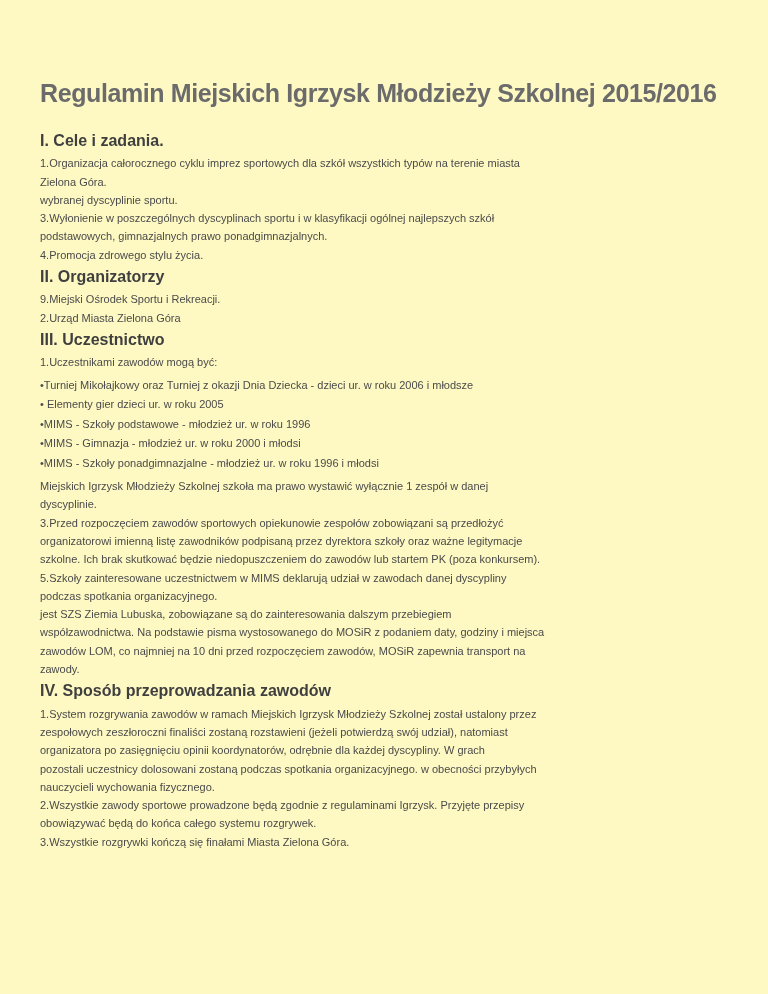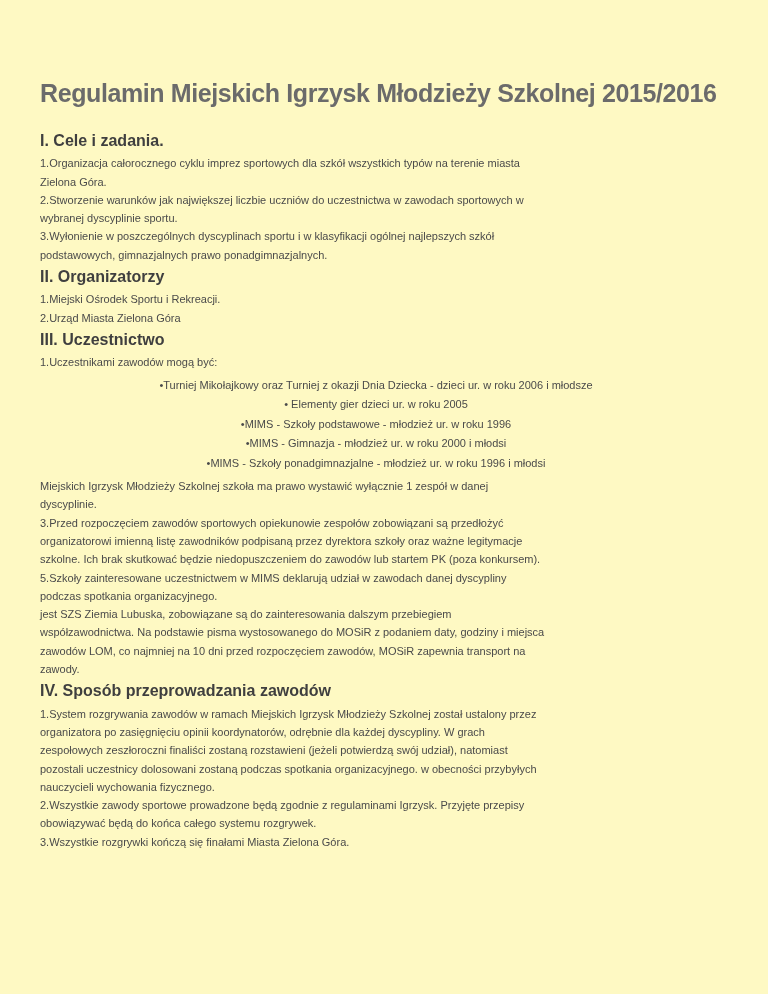--- a/index.html
+++ b/index.html
@@ -41,44 +41,43 @@
     margin: 4px 0;
   }
   .line {
     font-size: 11px;
     line-height: 18.3px;
     color: #4a4a4a;
     white-space: nowrap;
   }
   .bullets .line {
     line-height: 19.5px;
-    text-align: center;
   }
 </style>
 </head>
 <body>
 
 <div class="page">
   <h1 class="doc-title">Regulamin Miejskich Igrzysk Młodzieży Szkolnej 2015/2016</h1>
   <div>
       <section>
         <h2 class="section-heading">I. Cele i zadania.</h2>
         <div class="block">
           <div class="line">1.Organizacja całorocznego cyklu imprez sportowych dla szkół wszystkich typów na terenie miasta</div>
           <div class="line">Zielona Góra.</div>
-          <div class="line">2.Stworzenie warunków jak największej liczbie uczniów do uczestnictwa w zawodach sportowych w</div>
           <div class="line">wybranej dyscyplinie sportu.</div>
           <div class="line">3.Wyłonienie w poszczególnych dyscyplinach sportu i w klasyfikacji ogólnej najlepszych szkół</div>
           <div class="line">podstawowych, gimnazjalnych prawo ponadgimnazjalnych.</div>
+          <div class="line">4.Promocja zdrowego stylu życia.</div>
         </div>
       </section>
       <section>
         <h2 class="section-heading">II. Organizatorzy</h2>
         <div class="block">
-          <div class="line">1.Miejski Ośrodek Sportu i Rekreacji.</div>
+          <div class="line">9.Miejski Ośrodek Sportu i Rekreacji.</div>
           <div class="line">2.Urząd Miasta Zielona Góra</div>
         </div>
       </section>
       <section>
         <h2 class="section-heading">III. Uczestnictwo</h2>
         <div class="block">
           <div class="line">1.Uczestnikami zawodów mogą być:</div>
         </div>
         <div class="block bullets">
           <div class="line">•Turniej Mikołajkowy oraz Turniej z okazji Dnia Dziecka - dzieci ur. w roku 2006 i młodsze</div>
@@ -98,22 +97,22 @@
           <div class="line">jest SZS Ziemia Lubuska, zobowiązane są do zainteresowania dalszym przebiegiem</div>
           <div class="line">współzawodnictwa. Na podstawie pisma wystosowanego do MOSiR z podaniem daty, godziny i miejsca</div>
           <div class="line">zawodów LOM, co najmniej na 10 dni przed rozpoczęciem zawodów, MOSiR zapewnia transport na</div>
           <div class="line">zawody.</div>
         </div>
       </section>
       <section>
         <h2 class="section-heading">IV. Sposób przeprowadzania zawodów</h2>
         <div class="block">
           <div class="line">1.System rozgrywania zawodów w ramach Miejskich Igrzysk Młodzieży Szkolnej został ustalony przez</div>
+          <div class="line">zespołowych zeszłoroczni finaliści zostaną rozstawieni (jeżeli potwierdzą swój udział), natomiast</div>
           <div class="line">organizatora po zasięgnięciu opinii koordynatorów, odrębnie dla każdej dyscypliny. W grach</div>
-          <div class="line">zespołowych zeszłoroczni finaliści zostaną rozstawieni (jeżeli potwierdzą swój udział), natomiast</div>
           <div class="line">pozostali uczestnicy dolosowani zostaną podczas spotkania organizacyjnego. w obecności przybyłych</div>
           <div class="line">nauczycieli wychowania fizycznego.</div>
           <div class="line">2.Wszystkie zawody sportowe prowadzone będą zgodnie z regulaminami Igrzysk. Przyjęte przepisy</div>
           <div class="line">obowiązywać będą do końca całego systemu rozgrywek.</div>
           <div class="line">3.Wszystkie rozgrywki kończą się finałami Miasta Zielona Góra.</div>
         </div>
       </section>
     </div>
 </div>
 

